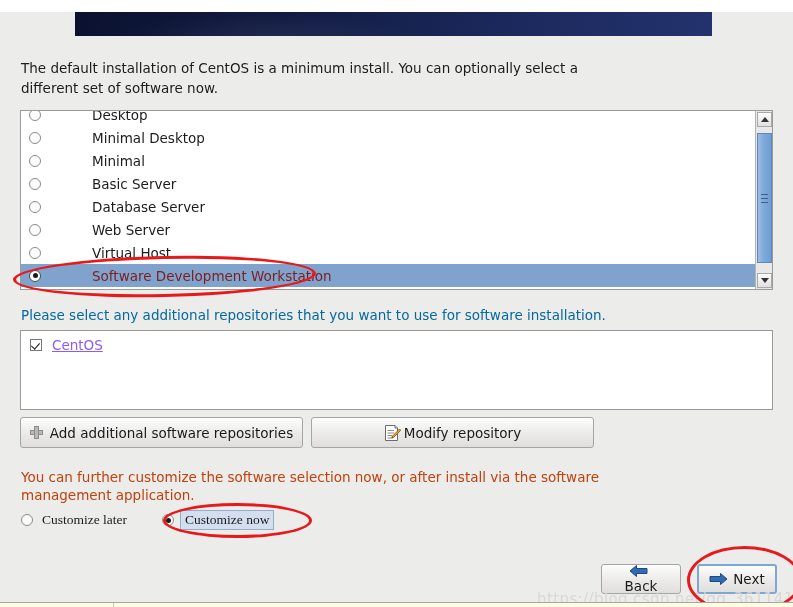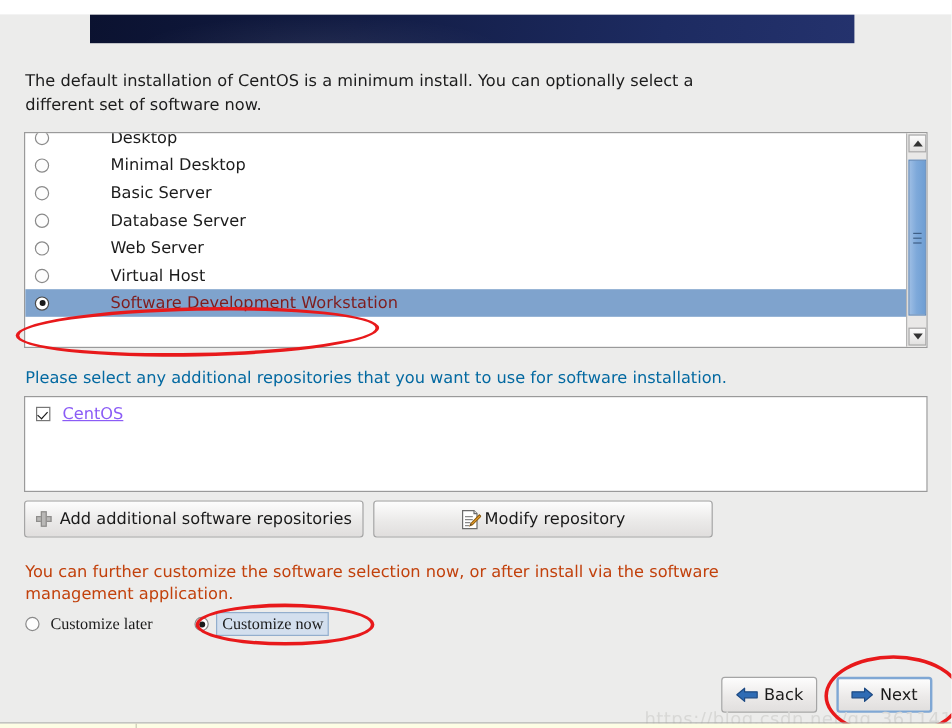--- a/index.html
+++ b/index.html
@@ -274,21 +274,21 @@
     border: 1px solid #a5a5a5;
     border-radius: 3px;
     box-sizing: border-box;
     display: flex;
     align-items: center;
     justify-content: center;
     font-size: 13.5px;
     color: #1a1a1a;
     cursor: pointer;
   }
-  .btn-back { left: 601px; top: 552px; width: 80px; }
+  .btn-back { left: 601px; top: 552px; width: 80px; flex-direction: column; }
   .btn-next {
     left: 697px; top: 552px; width: 80px;
     border: 2px solid #7fa7d4;
   }
   .arrow-icon { width: 19px; height: 14px; flex: 0 0 auto; }
   .btn-back .arrow-icon { margin-right: 5px; }
   .btn-next .arrow-icon { margin-right: 5px; }
 
   
   .ellipse {
@@ -350,20 +350,24 @@
       <div class="grow">
         <span class="radio"></span>
         <span>Desktop</span>
       </div>
 
       <div class="grow">
         <span class="radio"></span>
         <span>Minimal Desktop</span>
       </div>
 
+      <div class="grow">
+        <span class="radio"></span>
+        <span>Minimal</span>
+      </div>
 
       <div class="grow">
         <span class="radio"></span>
         <span>Basic Server</span>
       </div>
 
       <div class="grow">
         <span class="radio"></span>
         <span>Database Server</span>
       </div>

